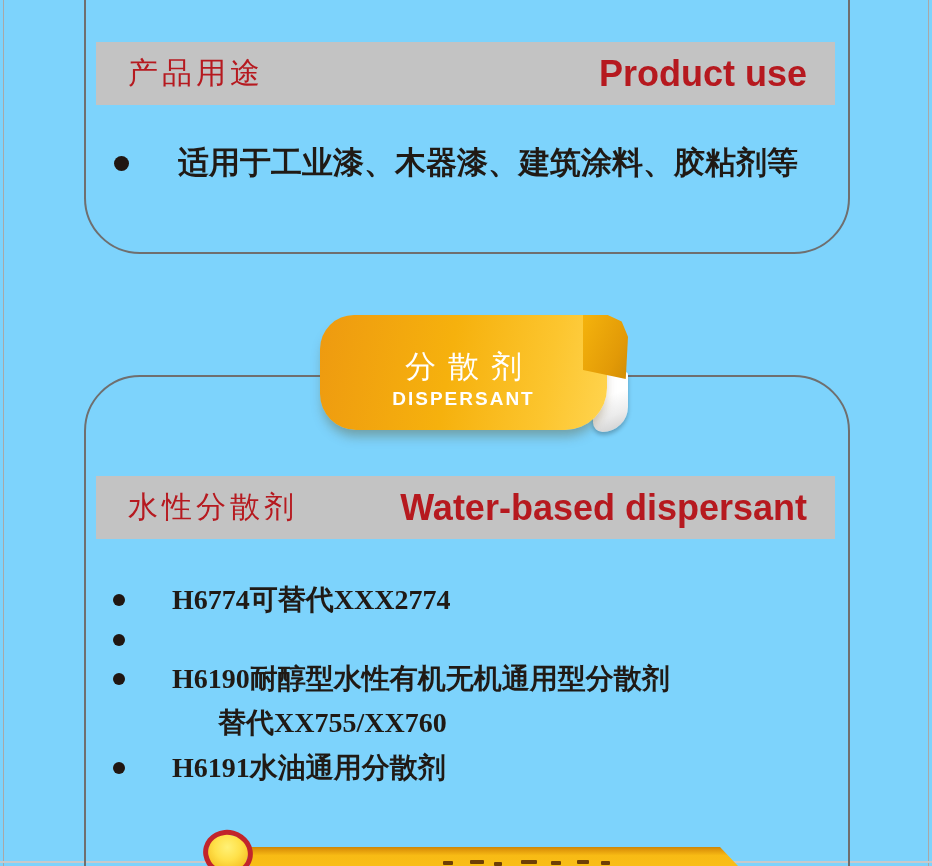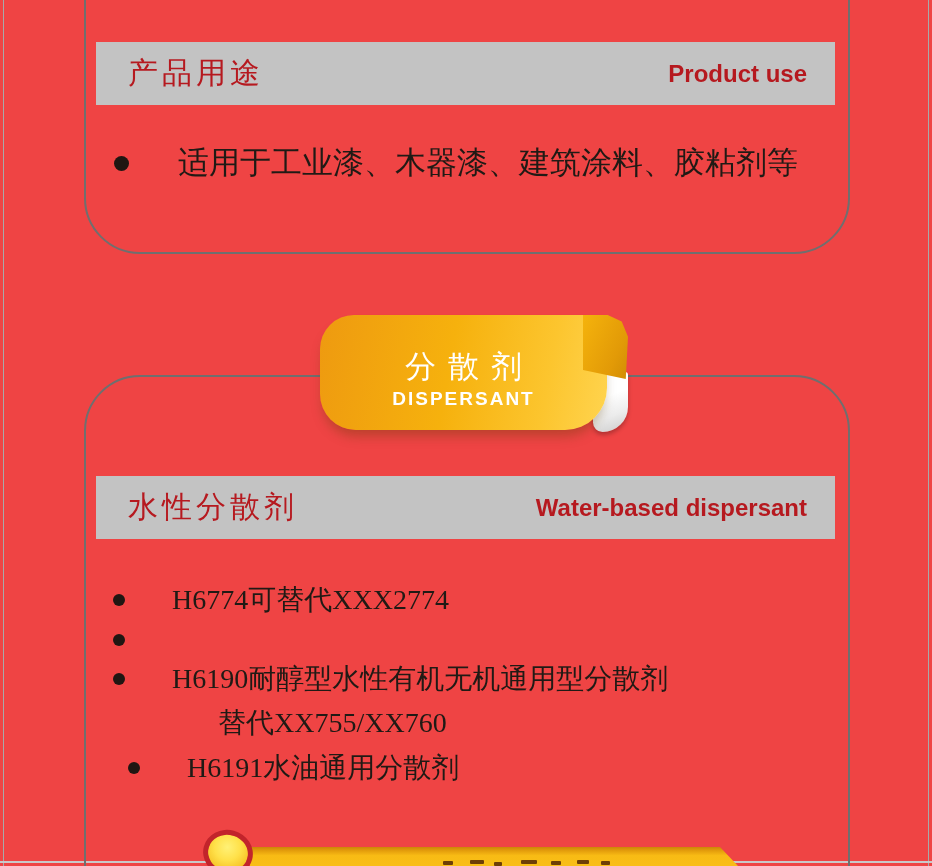--- a/index.html
+++ b/index.html
@@ -1,20 +1,20 @@
 <!DOCTYPE html>
 <html><head>
 <meta charset="utf-8">
 <style>
   html,body{margin:0;padding:0;background:#ffffff;}
   .page{
     position:relative;
     width:932px;height:866px;
     overflow:hidden;
-    background:#ef4444;
+    background:#7dd3fc;
     font-family:"Liberation Serif","DejaVu Serif",serif;
   }
   
   .edge-v{position:absolute;top:0;bottom:0;width:1px;background:#a8a8a8;}
   .edge-left{left:3px;}
   .edge-right{left:928px;}
   .page-bottom-line{position:absolute;left:0;top:861px;width:932px;height:2px;background:#c9c9c9;z-index:0;}
 
   
   .box{position:absolute;border:2px solid #6f6f6f;border-radius:56px;background:transparent;z-index:1;}
@@ -24,37 +24,37 @@
   
   .bar{
     position:absolute;left:96px;width:739px;height:63px;
     background:#c3c3c3;z-index:2;
     display:flex;align-items:center;justify-content:space-between;
     padding:0 28px 0 32px;box-sizing:border-box;
   }
   .bar1{top:42px;}
   .bar2{top:476px;}
   .bar .zh{font-size:30px;color:#b6191f;letter-spacing:4px;}
-  .bar .en{font-family:"Liberation Sans","DejaVu Sans",sans-serif;font-weight:bold;font-size:24px;color:#b6191f;}
+  .bar .en{font-family:"Liberation Sans","DejaVu Sans",sans-serif;font-weight:bold;font-size:36px;color:#b6191f;}
 
   
   .row{position:absolute;display:flex;align-items:center;z-index:2;height:42px;}
   .dot{border-radius:50%;background:#201612;flex:0 0 auto;}
   .dot-big{width:15px;height:15px;}
   .dot-sm{width:12px;height:12px;}
-  .row .txt{color:#201a15;white-space:nowrap;}
+  .row .txt{color:#201a15;white-space:nowrap;font-weight:bold;}
   .row-b1{left:114px;top:142px;}
   .row-b1 .txt{font-size:31px;margin-left:49px;}
   .rows2 .txt{font-size:28px;margin-left:47px;}
   .row-l1{left:113px;top:579px;}
   .row-l2{left:113px;top:619px;}
   .row-l3{left:113px;top:658px;}
   .row-l4{left:206px;top:702px;}
   .row-l4 .txt{margin-left:12px;}
-  .row-l5{left:128px;top:747px;}
+  .row-l5{left:113px;top:747px;}
 
   
   .ribbon-body{
     position:absolute;left:320px;top:315px;width:287px;height:115px;
     border-radius:34px 22px 42px 36px;
     background:linear-gradient(100deg,#ee9a10 0%,#f6b10d 45%,#fcc52e 78%,#ffd44f 100%);
     box-shadow:0 9px 12px -3px rgba(90,60,0,0.35);
     z-index:6;
     display:flex;flex-direction:column;align-items:center;justify-content:center;
   }

